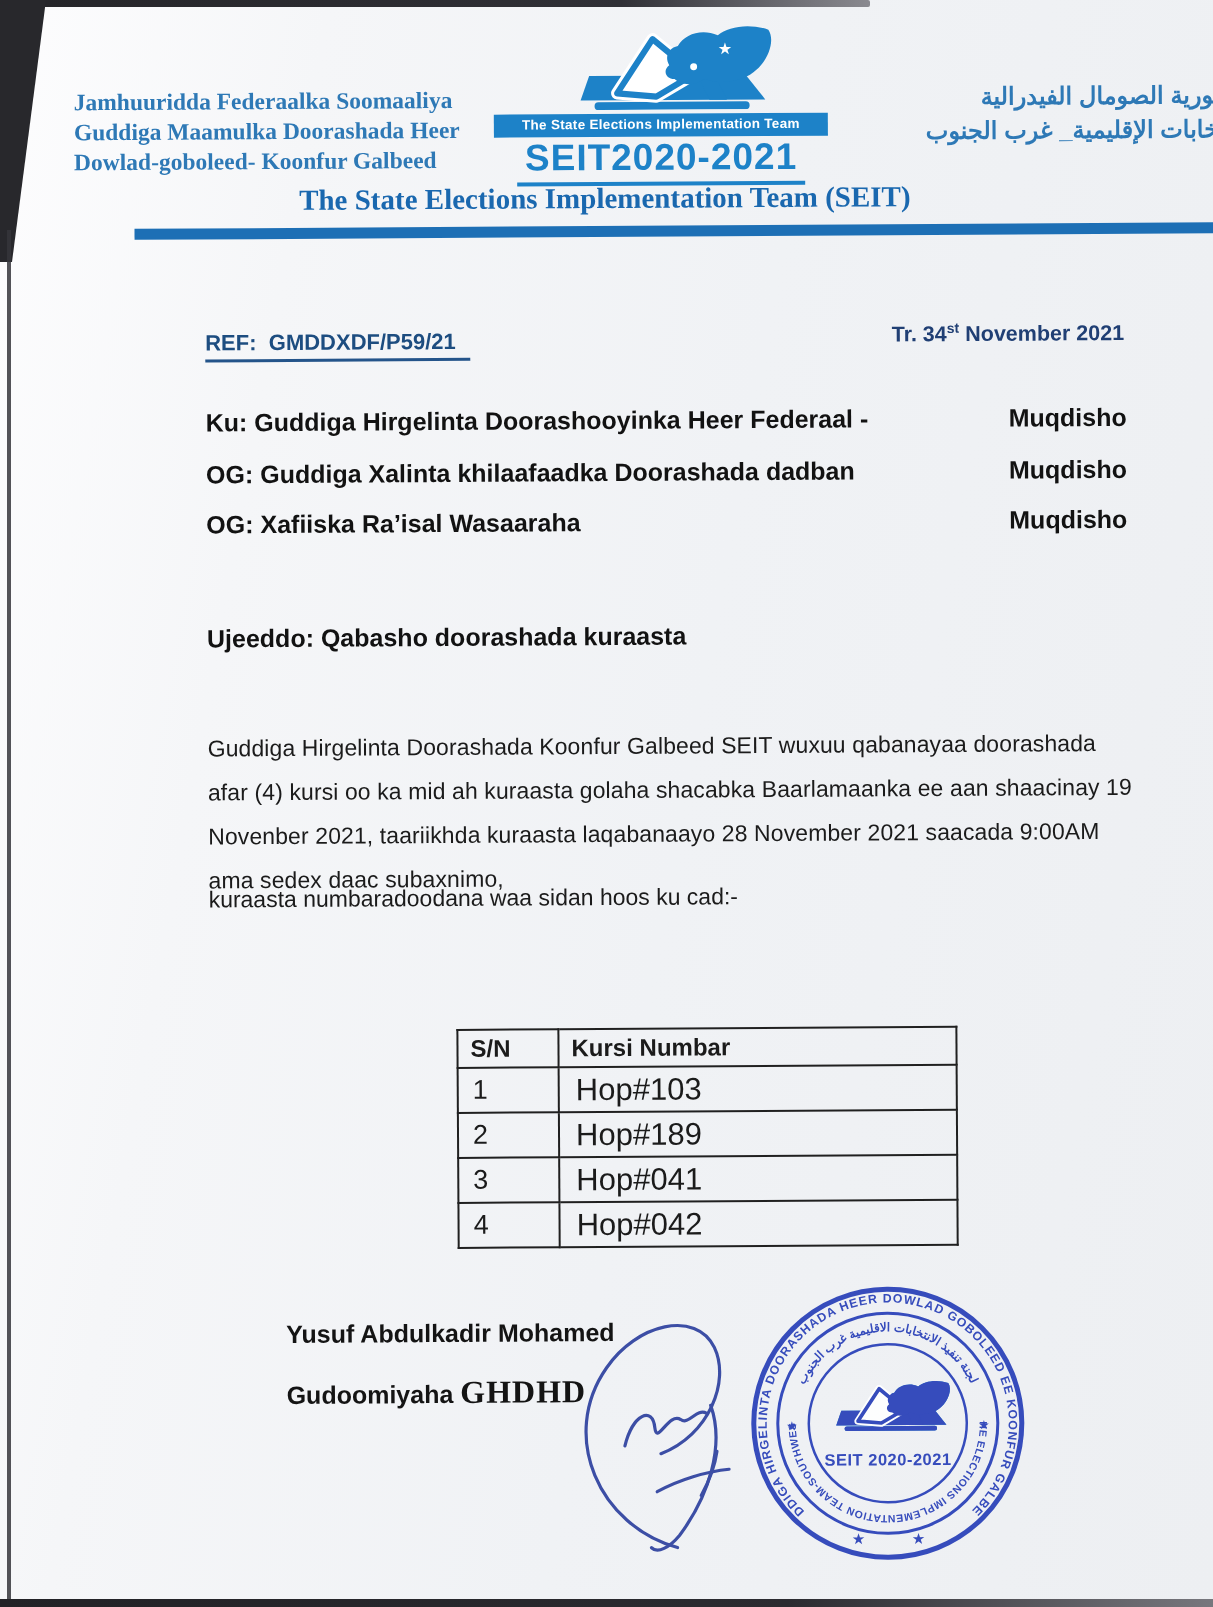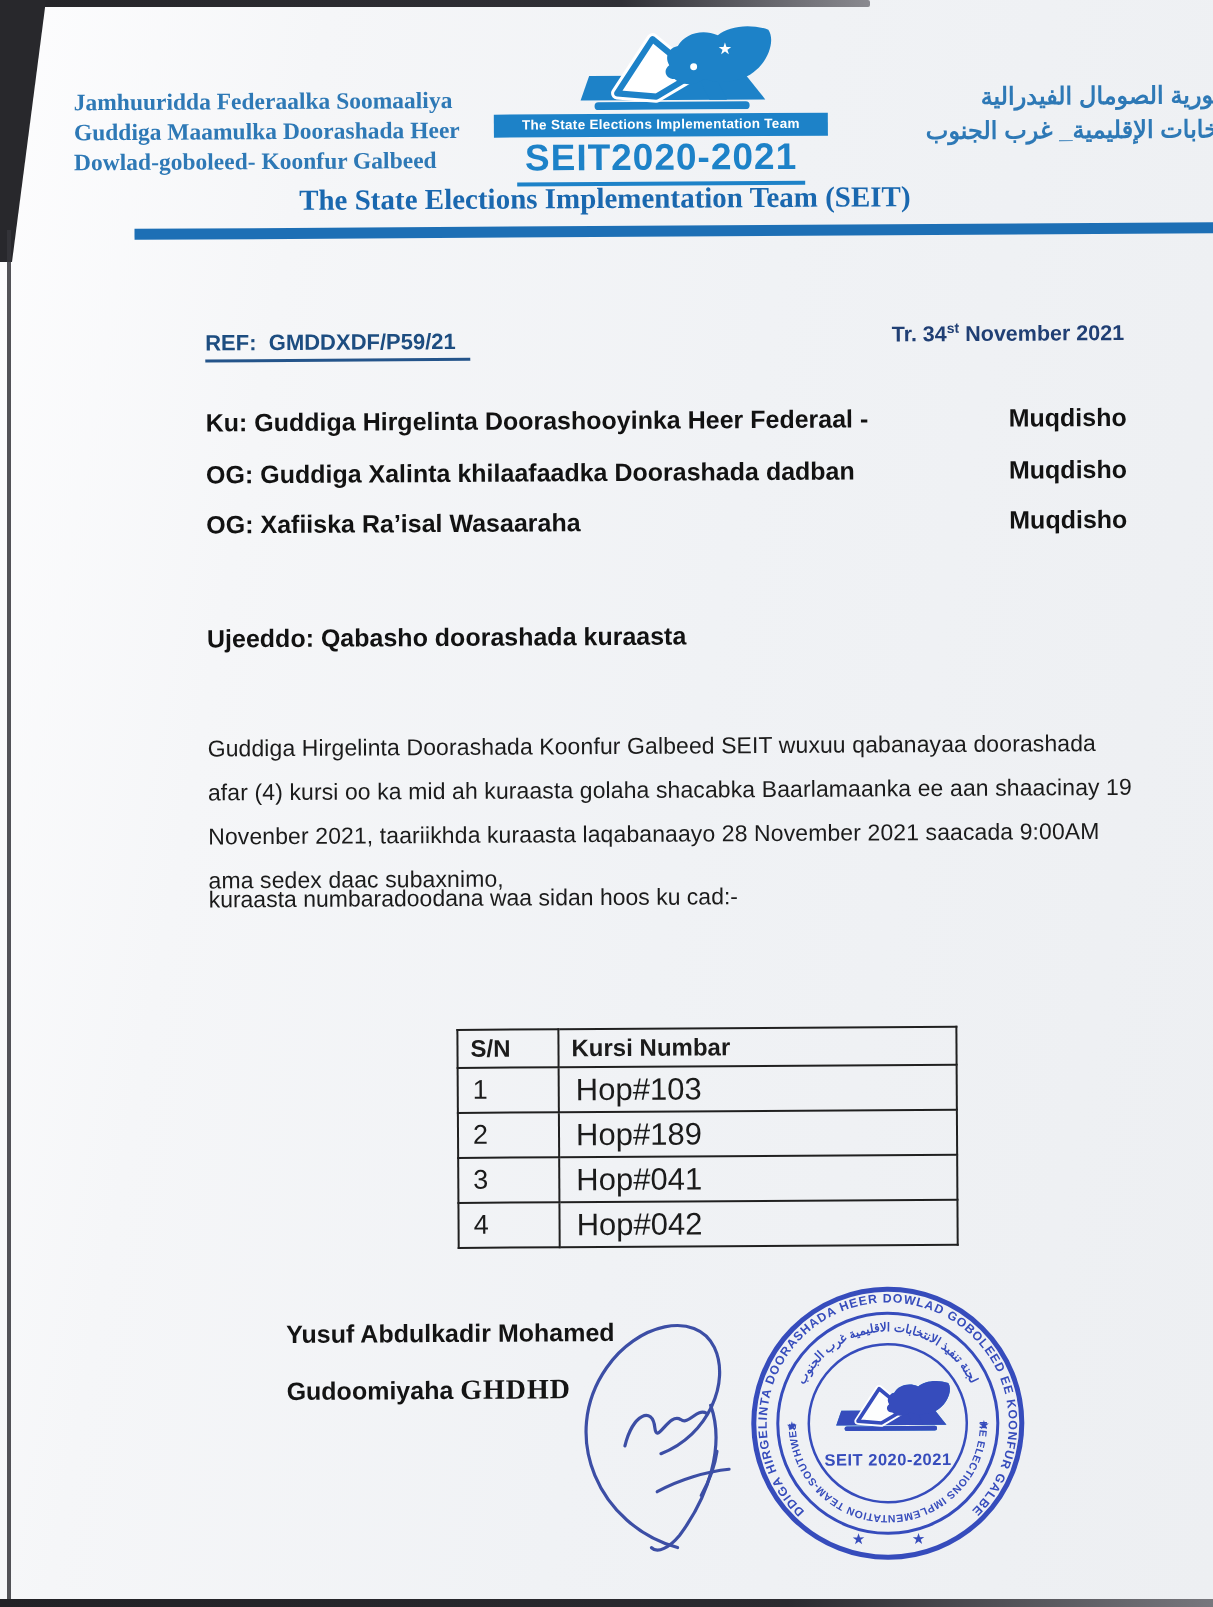--- a/index.html
+++ b/index.html
@@ -38,21 +38,21 @@
   table.seats{position:absolute;left:455px;top:1028px;border-collapse:collapse;}
   table.seats th,table.seats td{border:2px solid #202020;text-align:left;vertical-align:middle;}
   table.seats th{font-size:24px;font-weight:bold;height:36px;padding:0 10px 0 12px;}
   table.seats td{height:41px;}
   td.sn{width:84px;font-size:27px;padding-left:14px;}
   td.seat{width:374px;font-size:31px;padding-left:16px;}
   th.c2{width:374px;padding-left:16px;}
   
   .sig-name{position:absolute;left:283px;top:1318px;font-weight:bold;font-size:25px;color:#141414;}
   .sig-title{position:absolute;left:283px;top:1373px;font-weight:bold;font-size:25px;color:#141414;}
-  .sig-title .org{font-family:"Liberation Serif",serif;font-size:28px;letter-spacing:1px;}
+  .sig-title .org{font-family:"Liberation Serif",serif;font-size:32px;letter-spacing:1px;}
   .sig-svg{position:absolute;left:525px;top:1296px;}
   .stamp-svg{position:absolute;left:742px;top:1283px;opacity:.93;}
   .stamp-text{font-family:"Liberation Sans",sans-serif;font-weight:bold;fill:#2940b8;}
 </style>
 </head>
 <body>
 
 <div class="page">
 
   <div class="content">

